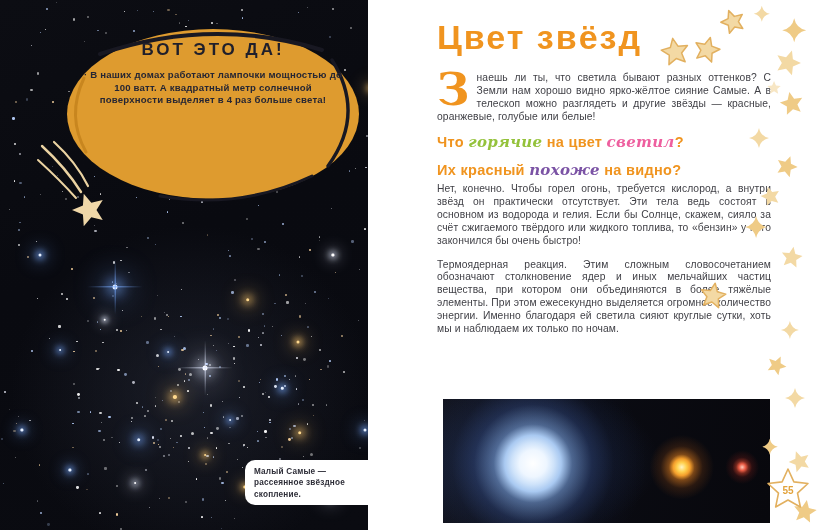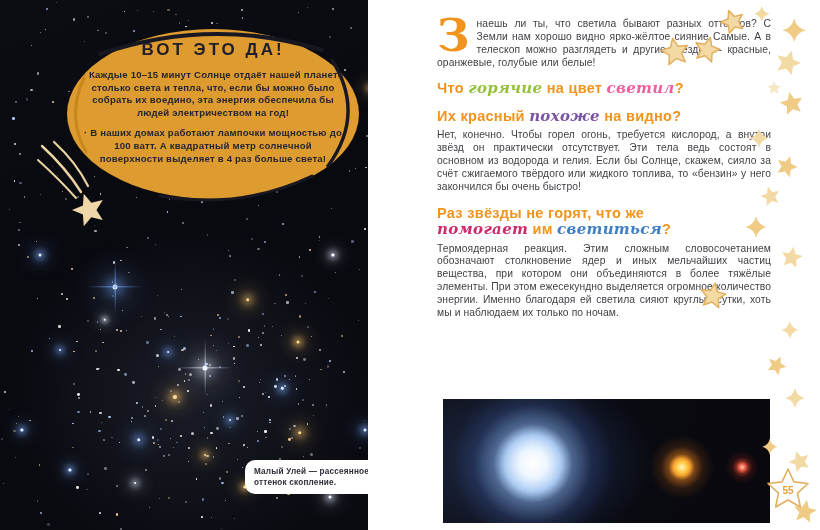--- a/index.html
+++ b/index.html
@@ -612,50 +612,49 @@
       <ellipse cx="149" cy="88" rx="146" ry="85" fill="#DE9B2F"></ellipse>
       <path d="M 36 28 Q 148 -10 258 24" fill="none" stroke="#181822" stroke-width="4" stroke-linecap="round"></path>
       <path d="M 268 34 Q 302 88 264 140" fill="none" stroke="#181822" stroke-width="3.4" stroke-linecap="round"></path>
       <path d="M 248 150 Q 176 184 96 170" fill="none" stroke="#181822" stroke-width="3" stroke-linecap="round"></path>
       <path d="M 20 52 Q 2 90 22 126" fill="none" stroke="#c8861f" stroke-width="3" stroke-linecap="round"></path>
     </svg>
 
     <div id="bubble-text">
       <div id="bubble-title">ВОТ ЭТО ДА!</div>
       <div id="bubble-bullets">
-          <div class="bubble-bullet">Каждые 10–15 минут Солнце отдаёт нашей планете столько света и тепла, что, если бы можно было собрать их воедино, эта энергия обеспечила бы людей электричеством на год!</div>
           <div class="bubble-bullet">В наших домах работают лампочки мощностью до 100 ватт. А квадратный метр солнечной поверхности выделяет в 4 раз больше света!</div>
         </div>
     </div>
 
     <svg id="shooting-star" width="82" height="96" viewBox="0 0 82 96">
       <path d="M6 6 Q 30 28 45 52" fill="none" stroke="#EBD3A2" stroke-width="2.4" stroke-linecap="round"></path>
       <path d="M18 2 Q 40 22 52 46" fill="none" stroke="#EBD3A2" stroke-width="2.2" stroke-linecap="round"></path>
       <path d="M2 20 Q 24 40 40 58" fill="none" stroke="#EBD3A2" stroke-width="2" stroke-linecap="round"></path>
       <g transform="translate(53,70) rotate(-18)">
         <polygon id="shooting-star-poly" fill="#EFD7A8" points="0.00,-17.00 -4.41,-6.07 -16.17,-5.25 -7.13,2.32 -9.99,13.75 -0.00,7.50 9.99,13.75 7.13,2.32 16.17,-5.25 4.41,-6.07"></polygon>
       </g>
     </svg>
 
-    <div id="cluster-caption">Малый Улей — рассеянное оттенок скопление.</div>
+    <div id="cluster-caption">Малый Самые — рассеянное звёздное скопление.</div>
   </div>
 
   <div id="right-page">
     <div id="content">
+      <h1 id="page-title">Цвет звёзд</h1>
       <p id="intro"><span id="dropcap">З</span><span>наешь ли ты, что светила бывают разных оттенков? С Земли нам хорошо видно ярко-жёлтое сияние Самые. А в телескоп можно разглядеть и другие звёзды — красные, оранжевые, голубые или белые!</span></p>
       <div id="sections">
           <section class="section">
             <h3 class="section-heading"><span class="hp plain">Что </span><span class="hp script-green">горячие</span><span class="hp plain"> на цвет </span><span class="hp script-pink">светил</span><span class="hp plain">?</span></h3>
           </section>
           <section class="section">
             <h3 class="section-heading"><span class="hp plain">Их красный </span><span class="hp script-purple">похоже</span><span class="hp plain"> на видно?</span></h3>
             <p class="section-body">Нет, конечно. Чтобы горел огонь, требуется кислород, а внутри звёзд он практически отсутствует. Эти тела ведь состоят в основном из водорода и гелия. Если бы Солнце, скажем, сияло за счёт сжигаемого твёрдого или жидкого топлива, то «бензин» у него закончился бы очень быстро!</p>
           </section>
           <section class="section">
-            <h3 class="section-heading"><span class="hp plain">Раз звёзды не горят, что же</span><br><span class="hp script-crimson">помогает</span><span class="hp plain"> им </span><span class="hp script-blue">светиться</span><span class="hp plain">?</span></h3>
             <p class="section-body">Термоядерная реакция. Этим сложным словосочетанием обозначают столкновение ядер и иных мельчайших частиц вещества, при котором они объединяются в более тяжёлые элементы. При этом ежесекундно выделяется огромное количество энергии. Именно благодаря ей светила сияют круглые сутки, хоть мы и наблюдаем их только по ночам.</p>
           </section>
         </div>
     </div>
 
     <div id="photo"></div>
     <div id="decorations">
         <svg width="32.199999999999996" height="32.199999999999996" viewBox="-16.099999999999998 -16.099999999999998 32.199999999999996 32.199999999999996" class="decor" style="left: 240.9px; top: 35.9px;">
           <polygon points="0.00,-14.00 -3.87,-5.32 -13.31,-4.33 -6.26,2.03 -8.23,11.33 -0.00,6.58 8.23,11.33 6.26,2.03 13.31,-4.33 3.87,-5.32" fill="#F3D9A4" stroke="#E2B05F" stroke-width="1.5" stroke-linejoin="round" transform="rotate(-10)"></polygon>
         </svg>

